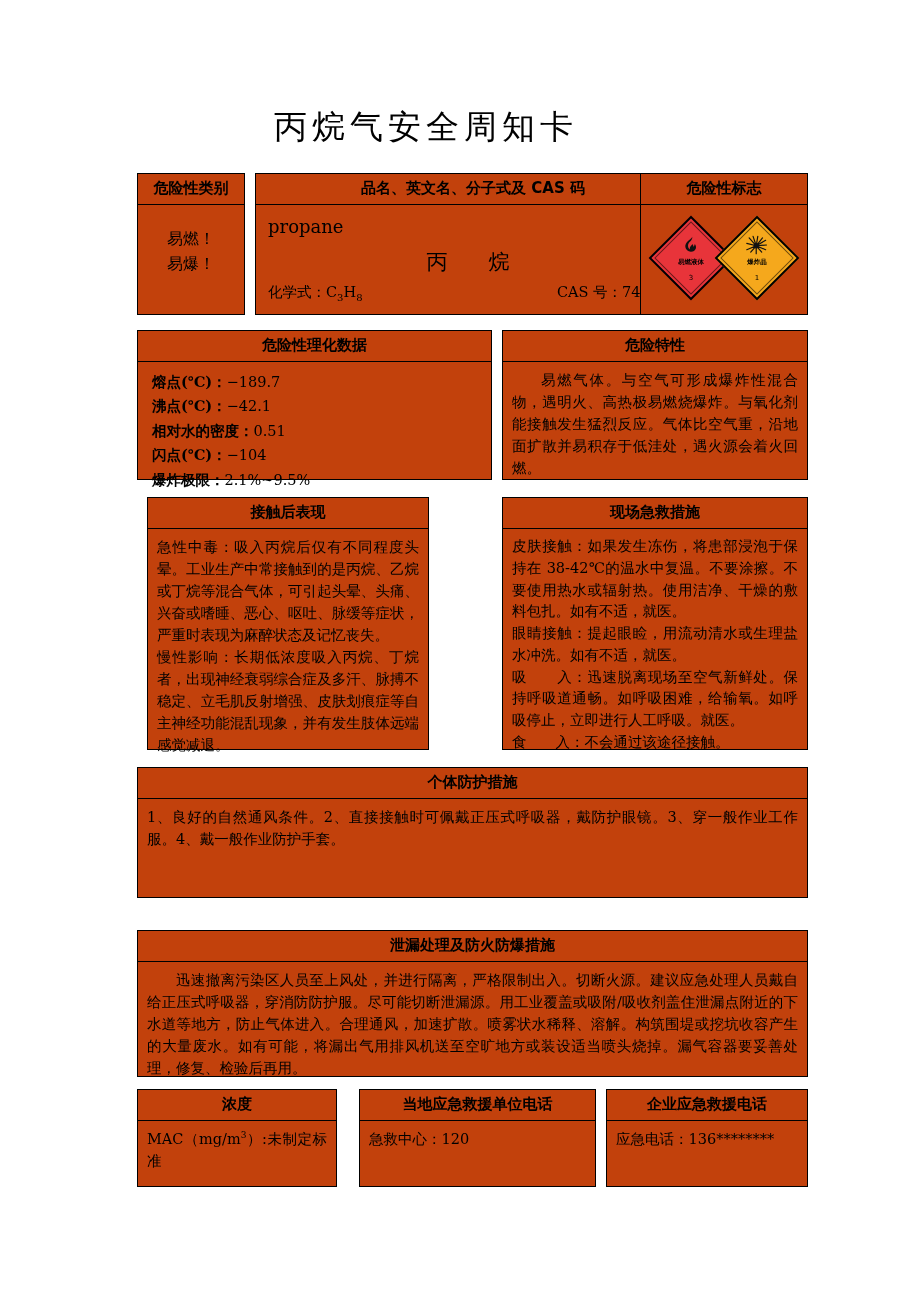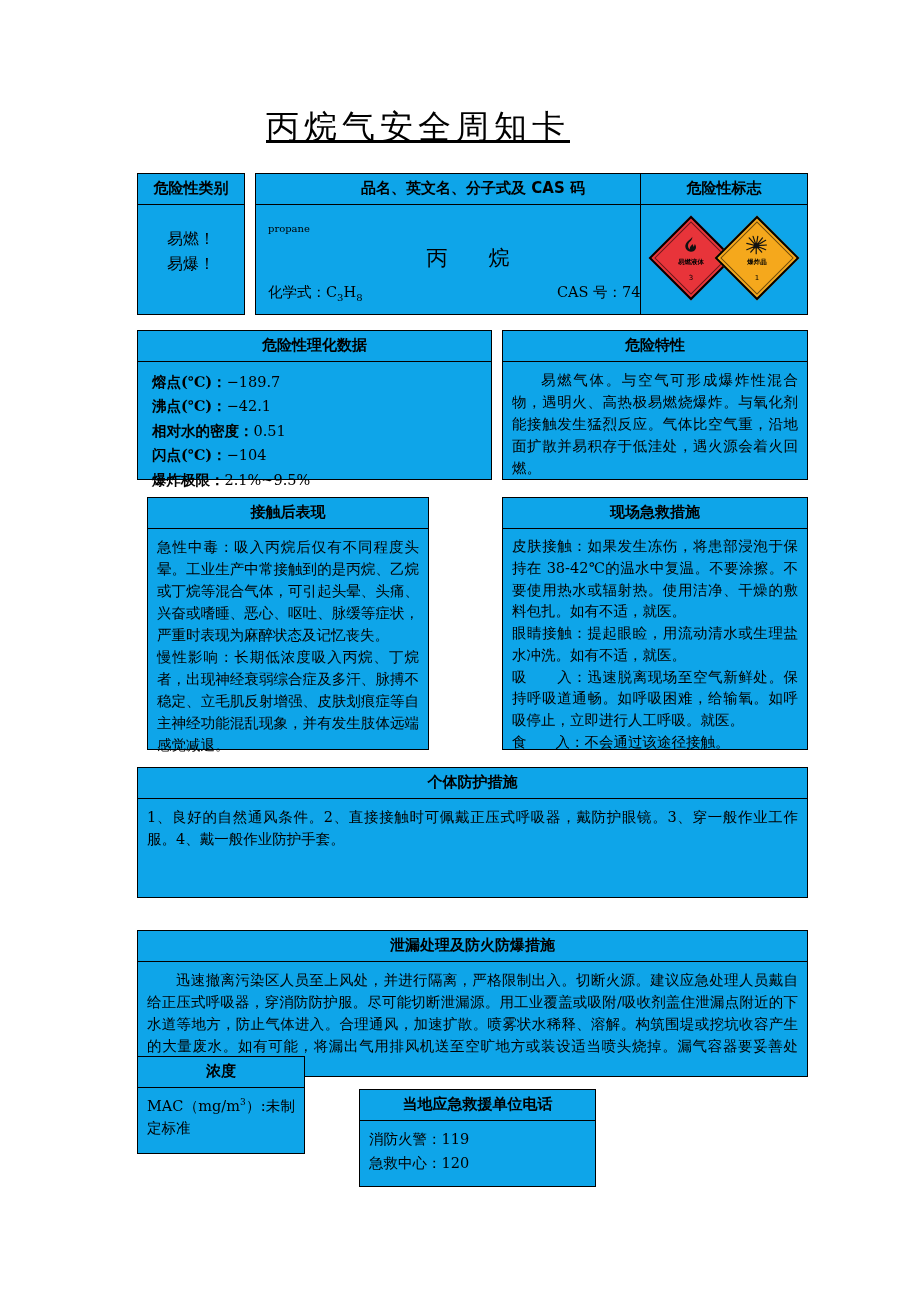--- a/index.html
+++ b/index.html
@@ -19,37 +19,36 @@
   .page {
     position: absolute;
     left: 0;
     top: 0;
     width: 920px;
     height: 1302px;
   }
 
   .title {
     position: absolute;
-    left: 0;
+    left: 8px;
     top: 105px;
     width: 836px;
     text-align: center;
     font-size: 33px;
     letter-spacing: 5px;
     font-family: "DejaVu Serif", "Liberation Serif", serif;
     font-weight: normal;
-    text-decoration: underline;
   }
 
   
   .box {
     position: absolute;
     border: 1.5px solid #000;
     box-sizing: border-box;
-    background: #0ea5e9;
+    background: #c2410c;
   }
   .box-head {
     border-bottom: 1.2px solid #000;
     text-align: center;
     font-weight: bold;
     font-size: 15px;
     line-height: 1.0;
     padding: 7px 2px 8px 2px;
     box-sizing: border-box;
     font-family: "DejaVu Sans", "Liberation Sans", sans-serif;
@@ -72,21 +71,21 @@
   #box-hazard-class .box-body {
     text-align: center;
     font-size: 16px;
     line-height: 1.55;
     padding-top: 22px;
     font-family: "DejaVu Serif", "Liberation Serif", serif;
   }
 
   #box-identity { left: 255px; top: 173px; width: 436px; height: 142px; }
   #box-identity .box-body { padding: 8px 12px; position: relative; height: 105px; }
-  .eng-name { font-size: 10px; margin-top: 8px; }
+  .eng-name { font-size: 18px; }
   .cn-name {
     text-align: center;
     font-size: 21px;
     letter-spacing: 10px;
     margin-top: 7px;
   }
   .formula-row {
     position: absolute;
     left: 12px;
     right: 12px;
@@ -170,21 +169,21 @@
 
   
   #box-protect { left: 137px; top: 767px; width: 671px; height: 131px; }
   #box-protect .box-body { line-height: 1.55; }
 
   
   #box-leak { left: 137px; top: 930px; width: 671px; height: 147px; }
   #box-leak .box-body { line-height: 1.52; }
 
   
-  #box-conc { left: 137px; top: 1056px; width: 168px; height: 98px; }
+  #box-conc { left: 137px; top: 1089px; width: 200px; height: 98px; }
   #box-conc .box-body sup { font-size: 9px; }
   #box-emerg-local { left: 359px; top: 1089px; width: 237px; height: 98px; }
   #box-emerg-corp { left: 606px; top: 1089px; width: 202px; height: 98px; }
   .tel-line { line-height: 1.65; }
 </style>
 </head>
 <body>
 
 <div class="page">
 
@@ -297,19 +296,24 @@
   <div class="box" id="box-conc">
     <div class="box-head">浓度</div>
     <div class="box-body">
       <p><span>MAC（mg/m</span><sup>3</sup><span>）:未制定标准</span></p>
     </div>
   </div>
 
   <div class="box" id="box-emerg-local">
     <div class="box-head">当地应急救援单位电话</div>
     <div class="box-body">
-      <p class="tel-line">消防火警：119</p>
       <p class="tel-line">急救中心：120</p>
     </div>
   </div>
 
+  <div class="box" id="box-emerg-corp">
+    <div class="box-head">企业应急救援电话</div>
+    <div class="box-body">
+      <p class="tel-line">应急电话：136********</p>
+    </div>
+  </div>
 
 </div>
 
 </body></html>

